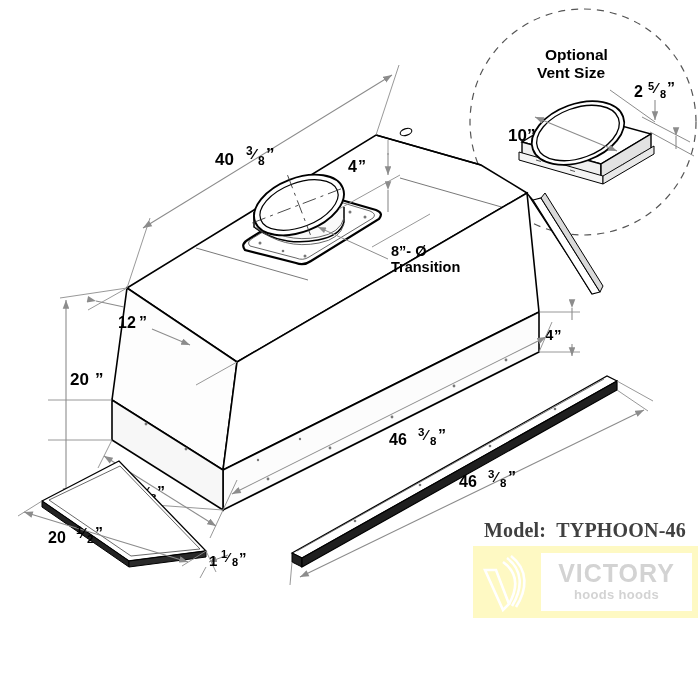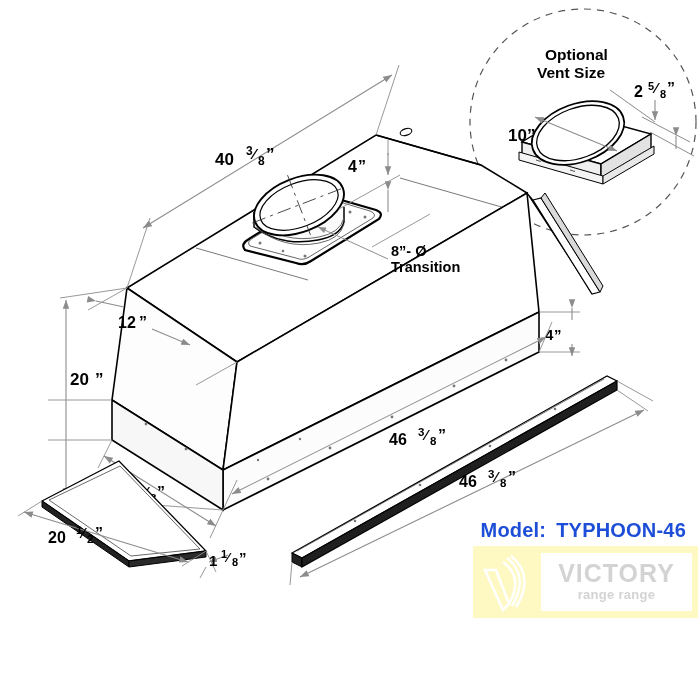--- a/index.html
+++ b/index.html
@@ -2,22 +2,22 @@
 <html><head>
 <meta charset="utf-8">
 <style>
   html,body{margin:0;padding:0;background:#ffffff;}
   body{width:700px;height:700px;overflow:hidden;
        font-family:"Liberation Sans",sans-serif;}
   #stage{position:relative;width:700px;height:620px;background:#fff;}
   svg{display:block;}
   .dimtxt{font-family:"Liberation Sans",sans-serif;font-weight:bold;fill:#000;}
   .model-line{position:absolute;right:14px;bottom:78px;
-      font-size:20px;font-weight:bold;color:#1d4ed8;letter-spacing:.2px;
-      white-space:nowrap;}
+      font-size:20px;font-weight:bold;color:#404040;letter-spacing:.2px;
+      white-space:nowrap;font-family:Liberation Serif, serif;}
   .model-line .mval{margin-left:10px;}
   .logo{position:absolute;right:2px;bottom:2px;width:225px;height:72px;
         background:#fef9c3;display:flex;align-items:center;}
   .logo-mark{width:68px;height:72px;position:relative;flex:0 0 68px;}
   .logo-box{flex:1;height:58px;margin-right:6px;background:#fff;
        display:flex;flex-direction:column;justify-content:center;
        align-items:center;}
   .logo-v{font-size:25px;font-weight:bold;color:#d3d3d3;letter-spacing:1px;line-height:1;}
   .logo-sub{font-size:13px;font-weight:bold;color:#d3d3d3;letter-spacing:.3px;line-height:1.2;margin-top:1px;}
 </style>
@@ -295,17 +295,17 @@
   <div class="logo-mark">
     <svg width="68" height="72" viewBox="0 0 68 72">
       <path d="M12,24 L23,24 L36,58 L30,64 Z" fill="none" stroke="#ffffff" stroke-width="2.6"></path>
       <path d="M30,16 C44,26 46,40 36,58" fill="none" stroke="#ffffff" stroke-width="2.6"></path>
       <path d="M34,12 C50,24 50,42 39,60" fill="none" stroke="#ffffff" stroke-width="2.6"></path>
       <path d="M38,10 C56,24 54,44 43,61" fill="none" stroke="#ffffff" stroke-width="2.6"></path>
     </svg>
   </div>
   <div class="logo-box">
     <div class="logo-v">VICTORY</div>
-    <div class="logo-sub">range range</div>
+    <div class="logo-sub">hoods hoods</div>
   </div>
 </div>
 
 </div>
 
 </body></html>

